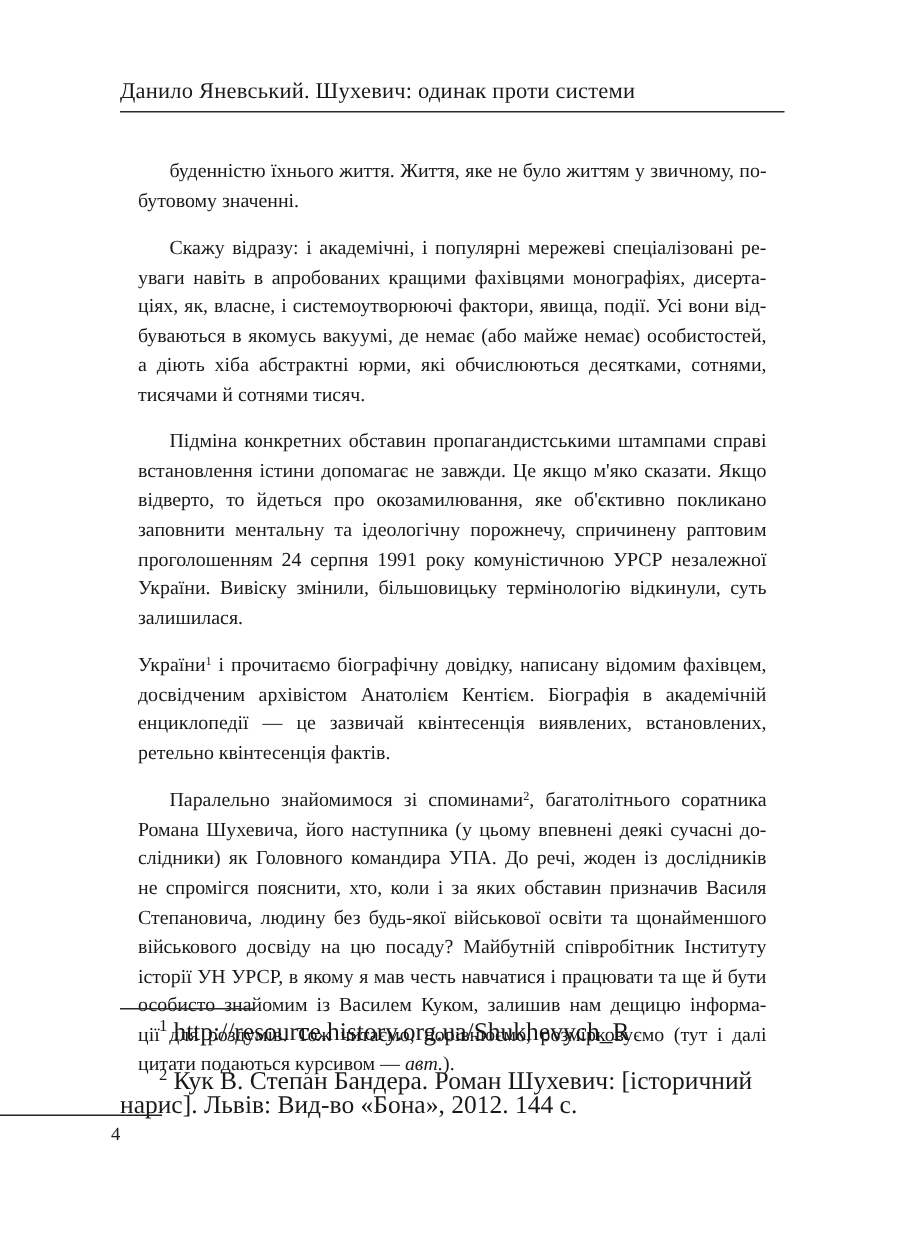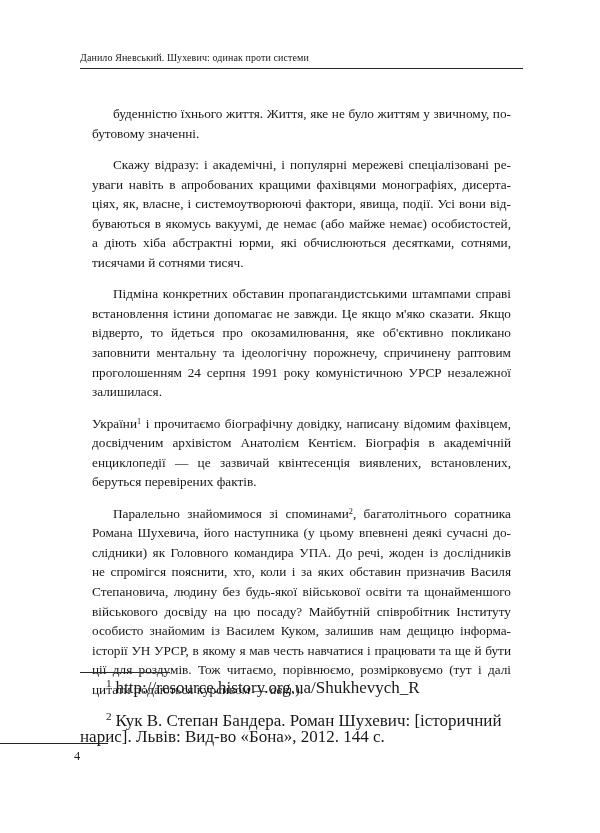--- a/index.html
+++ b/index.html
@@ -24,21 +24,21 @@
   }
 
   
   .runhead {
     position: absolute;
     left: 80px;
     top: 52px;
     width: 443px;
   }
   .runhead-text {
-    font-size: 10px;
+    font-size: 15px;
     letter-spacing: 0.01em;
     color: #19191b;
     white-space: nowrap;
     line-height: 1.25;
   }
   .runhead-rule {
     margin-top: 3px;
     border-bottom: 1.15px solid #2a2a2c;
     width: 443px;
   }
@@ -150,37 +150,38 @@
         <span class="ln j">буваються в якомусь вакуумі, де немає (або майже немає) особистостей,</span>
         <span class="ln j">а діють хіба абстрактні юрми, які обчислюються десятками, сотнями,</span>
         <span class="ln">тисячами й сотнями тисяч.</span>
       </p>
     <p class="para" id="p3">
         <span class="ln j"><span class="indent"></span>Підміна конкретних обставин пропагандистськими штампами справі</span>
         <span class="ln j">встановлення істини допомагає не завжди. Це якщо м'яко сказати. Якщо</span>
         <span class="ln j">відверто, то йдеться про окозамилювання, яке об'єктивно покликано</span>
         <span class="ln j">заповнити ментальну та ідеологічну порожнечу, спричинену раптовим</span>
         <span class="ln j">проголошенням 24 серпня 1991 року комуністичною УРСР незалежної</span>
+        <span class="ln j">України. Вивіску змінили, більшовицьку термінологію відкинули, суть</span>
         <span class="ln">залишилася.</span>
       </p>
     <p class="para" id="p4">
         <span class="ln j">України<sup class="fn">1</sup> і прочитаємо біографічну довідку, написану відомим фахівцем,</span>
         <span class="ln j">досвідченим архівістом Анатолієм Кентієм. Біографія в академічній</span>
         <span class="ln j">енциклопедії — це зазвичай квінтесенція виявлених, встановлених,</span>
-        <span class="ln">беруться перевірених фактів.</span>
+        <span class="ln">ретельно квінтесенція фактів.</span>
       </p>
     <p class="para" id="p5">
         <span class="ln j"><span class="indent"></span>Паралельно знайомимося зі споминами<sup class="fn">2</sup>, багатолітнього соратника</span>
         <span class="ln j">Романа Шухевича, його наступника (у цьому впевнені деякі сучасні до-</span>
         <span class="ln j">слідники) як Головного командира УПА. До речі, жоден із дослідників</span>
         <span class="ln j">не спромігся пояснити, хто, коли і за яких обставин призначив Василя</span>
         <span class="ln j">Степановича, людину без будь-якої військової освіти та щонайменшого</span>
         <span class="ln j">військового досвіду на цю посаду? Майбутній співробітник Інституту</span>
+        <span class="ln j">історії УН УРСР, в якому я мав честь навчатися і працювати та ще й бути</span>
         <span class="ln j">особисто знайомим із Василем Куком, залишив нам дещицю інформа-</span>
-        <span class="ln j">історії УН УРСР, в якому я мав честь навчатися і працювати та ще й бути</span>
         <span class="ln j">ції для роздумів. Тож читаємо, порівнюємо, розмірковуємо (тут і далі</span>
         <span class="ln">цитати подаються курсивом — <span class="ital">авт.</span>).</span>
       </p>
   </div>
 
   <div class="footnotes">
     <div class="fn-rule"></div>
     <p class="fn-item" id="fn1"><span class="fn-marker">1</span><span>http://resource.history.org.ua/Shukhevych_R</span></p>
     <p class="fn-item" id="fn2"><span class="fn-marker">2</span><span>Кук В. Степан Бандера. Роман Шухевич: [історичний нарис]. Львів: Вид-во «Бона», 2012. 144 с.</span></p>
   </div>

